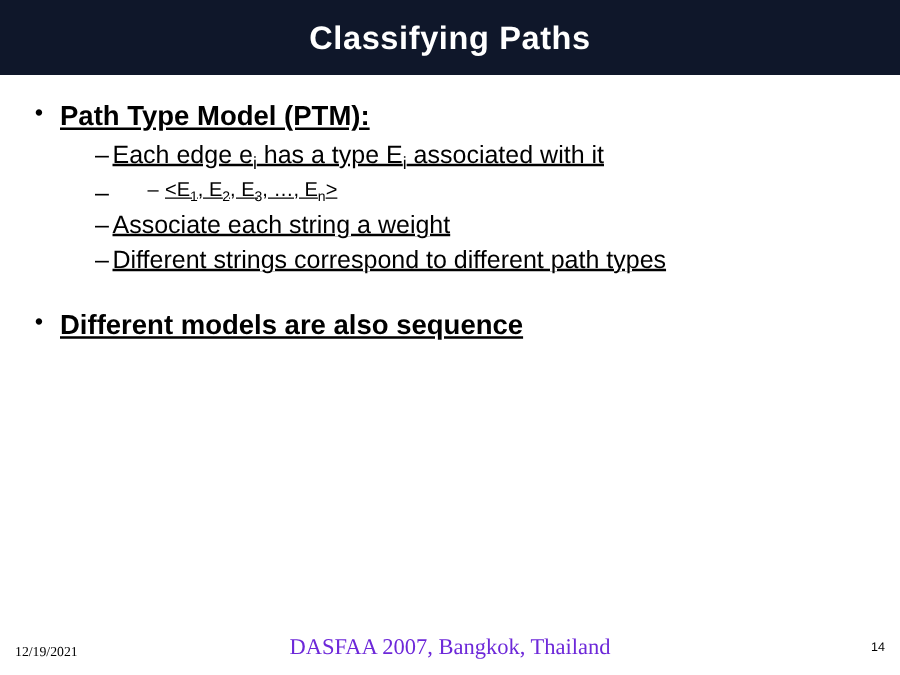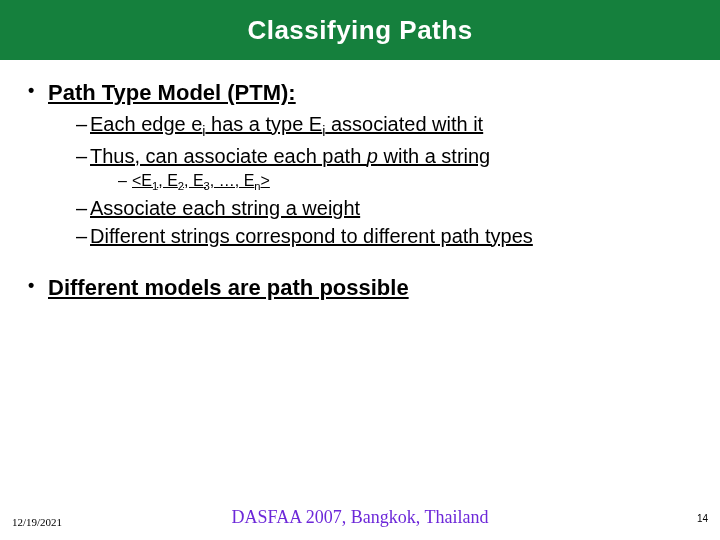--- a/index.html
+++ b/index.html
@@ -11,21 +11,21 @@
     font-family: Arial, Helvetica, sans-serif;
     overflow: hidden;
   }
   .slide {
     position: relative;
     width: 720px;
     height: 540px;
     box-sizing: border-box;
   }
   .title-bar {
-    background: #15803d;
+    background: #0f172a;
     color: #ffffff;
     width: 100%;
     height: 60px;
     display: flex;
     align-items: center;
     justify-content: center;
   }
   .title-bar h1 {
     margin: 0;
     font-family: Verdana, Arial, sans-serif;
@@ -141,31 +141,30 @@
     <h1>Classifying Paths</h1>
   </div>
 
   <div class="content">
     <ul class="top">
       <li>
         <span>Path Type Model (PTM):</span>
         <ul class="sub1">
           <li>Each edge e<sub>i</sub> has a type E<sub>i</sub> associated with it</li>
           <li>
-            <span>Thus, can associate each path <span class="italic">p</span> with a string</span>
             <ul class="sub2">
               <li>&lt;E<sub>1</sub>, E<sub>2</sub>, E<sub>3</sub>, …, E<sub>n</sub>&gt;</li>
             </ul>
           </li>
           <li>Associate each string a weight</li>
           <li>Different strings correspond to different path types</li>
         </ul>
       </li>
       <li class="gap">
-        <span>Different models are path possible</span>
+        <span>Different models are also sequence</span>
       </li>
     </ul>
   </div>
 
   <div class="footer-date">12/19/2021</div>
   <div class="footer-center">DASFAA 2007, Bangkok, Thailand</div>
   <div class="footer-num">14</div>
 
 </div>
 

